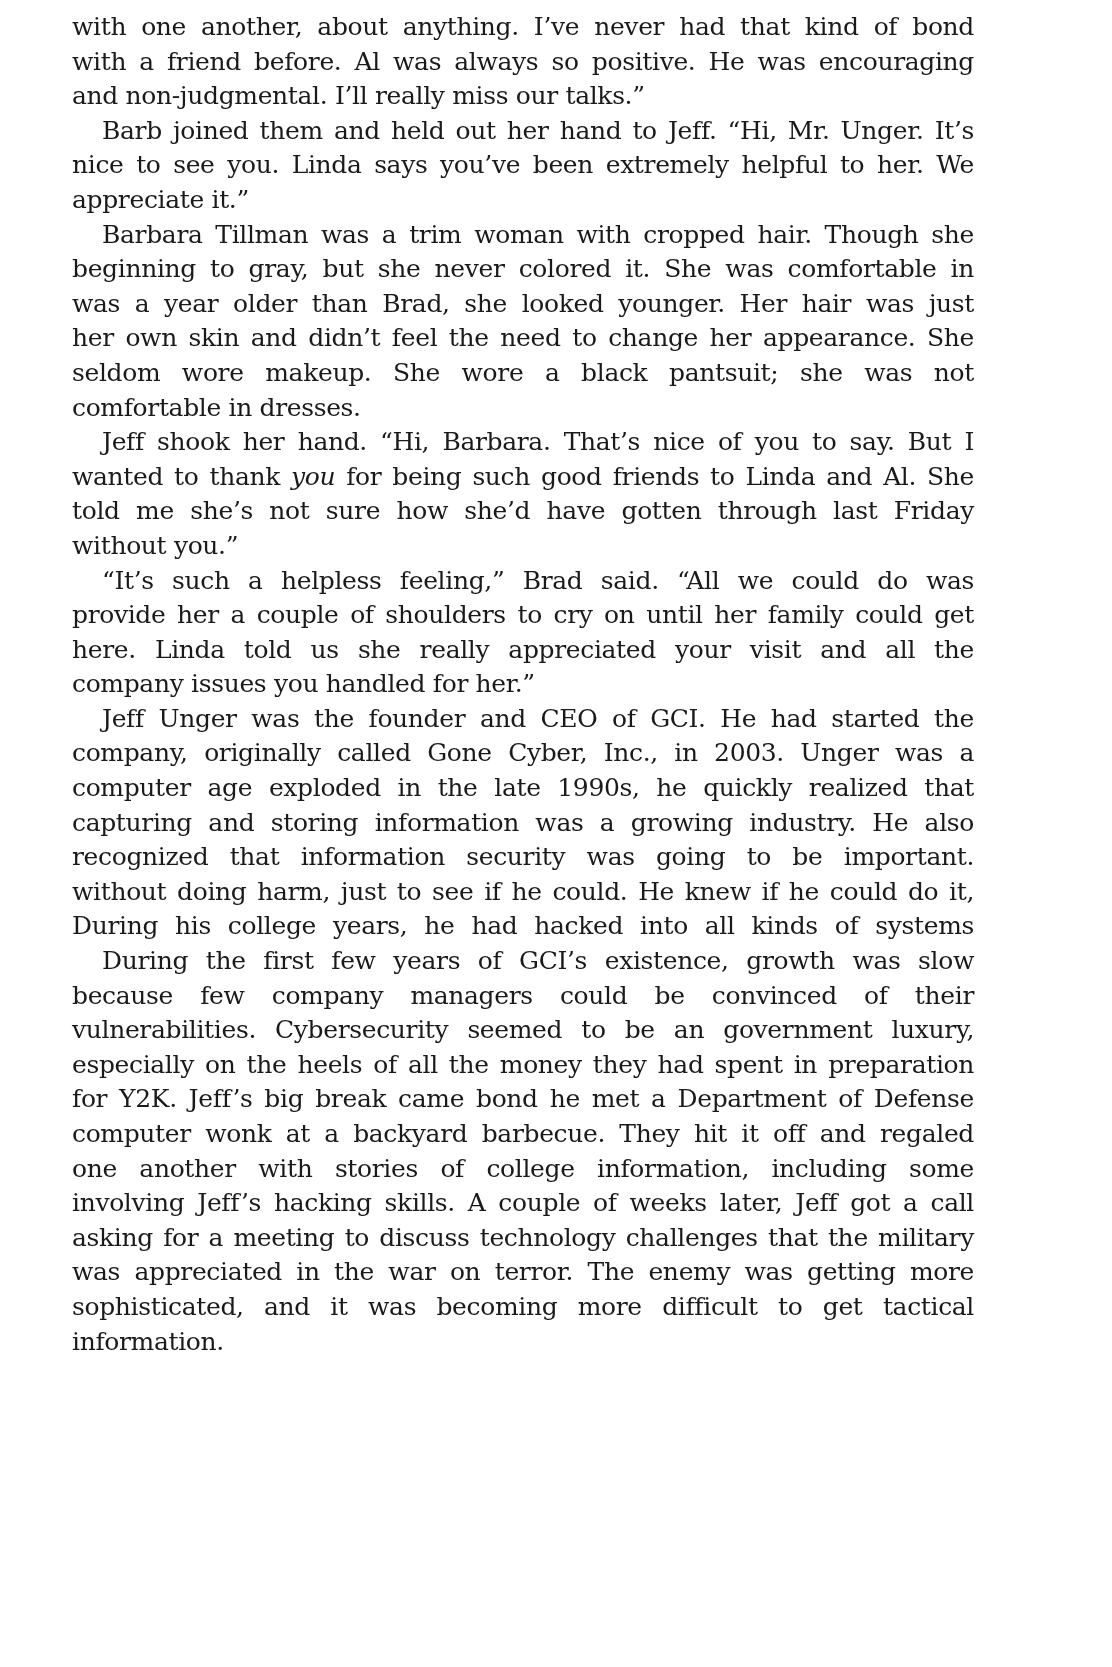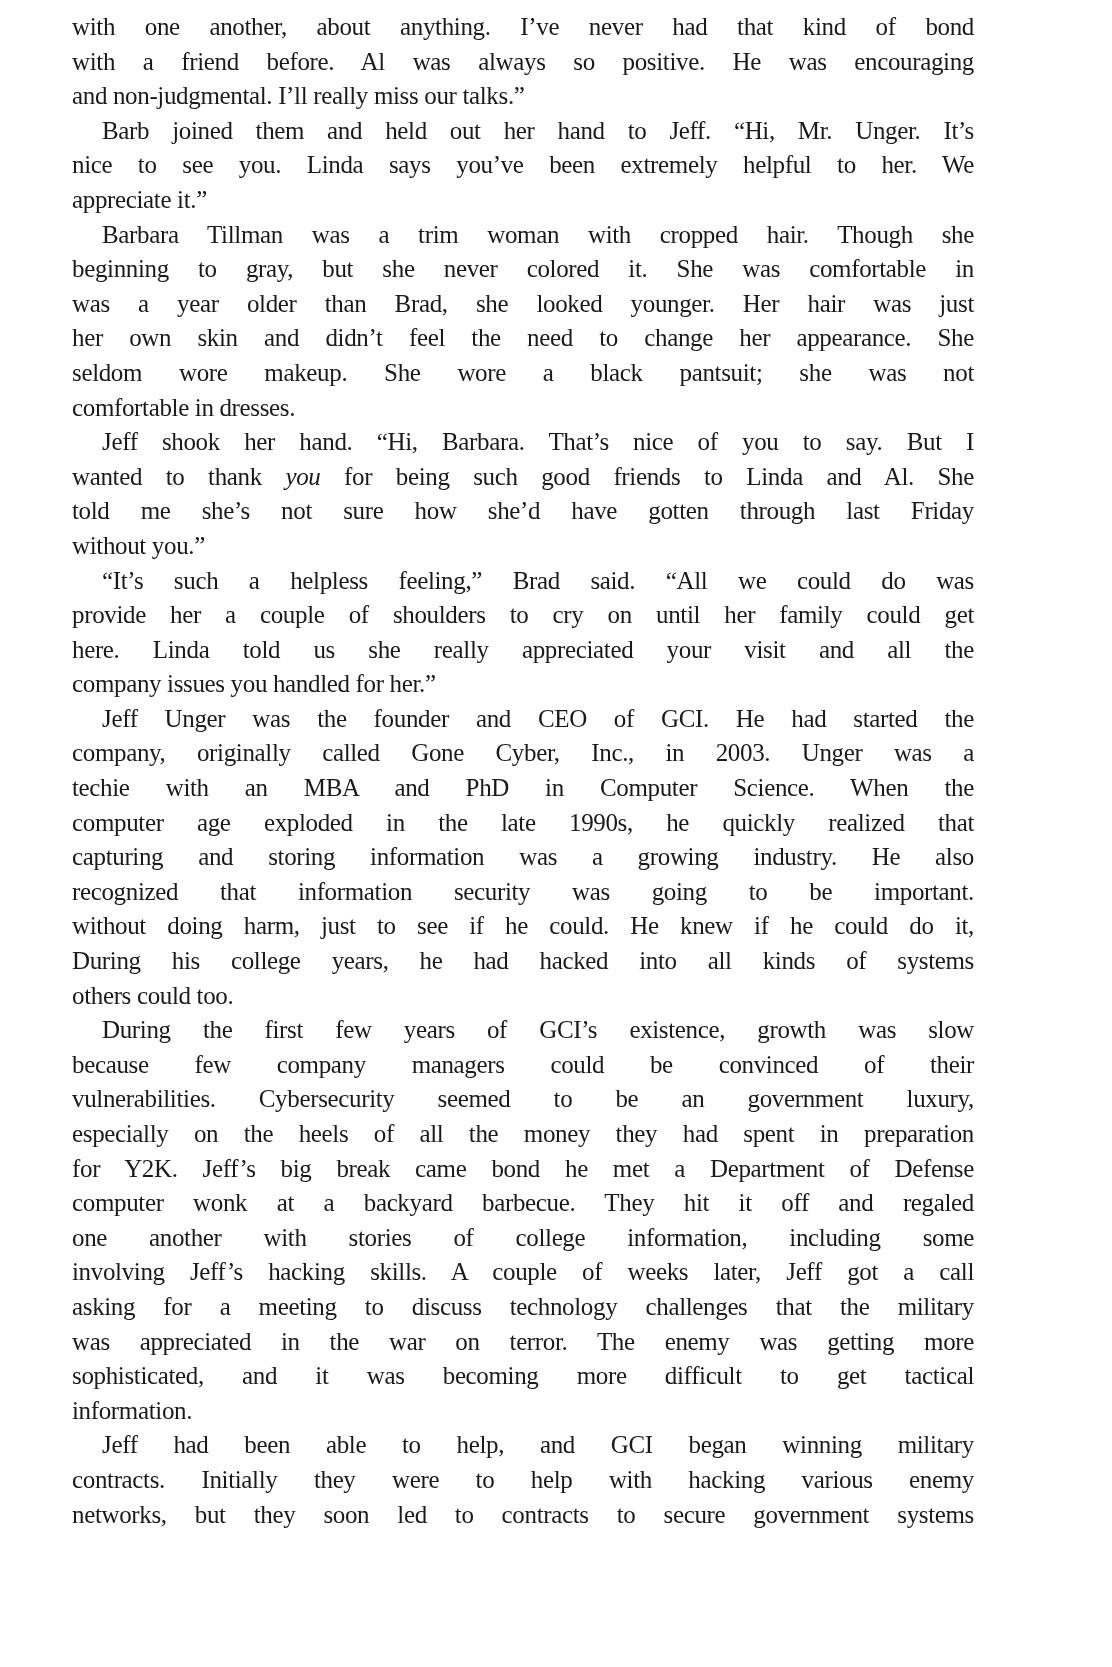--- a/index.html
+++ b/index.html
@@ -24,21 +24,20 @@
     color: #1a1a1a;
   }
   .line {
     display: block;
     height: 34.6px;
     white-space: nowrap;
     text-align: justify;
     text-align-last: justify;
     letter-spacing: -0.35px;
     word-spacing: 0px;
-    font-family: Liberation Serif, serif;
   }
   .line.last {
     text-align-last: left;
   }
   .line.indent {
     padding-left: 30px;
   }
   .line .txt {
     display: inline;
   }
@@ -74,40 +73,33 @@
     </div>
     <div>
       <span class="line indent">“It’s such a helpless feeling,” Brad said. “All we could do was</span>
       <span class="line">provide her a couple of shoulders to cry on until her family could get</span>
       <span class="line">here. Linda told us she really appreciated your visit and all the</span>
       <span class="line last">company issues you handled for her.”</span>
     </div>
     <div>
       <span class="line indent">Jeff Unger was the founder and CEO of GCI. He had started the</span>
       <span class="line">company, originally called Gone Cyber, Inc., in 2003. Unger was a</span>
-      <span class="line">techie with an MBA and PhD in Computer Science. When the</span>
       <span class="line">computer age exploded in the late 1990s, he quickly realized that</span>
       <span class="line">capturing and storing information was a growing industry. He also</span>
       <span class="line">recognized that information security was going to be important.</span>
       <span class="line">without doing harm, just to see if he could. He knew if he could do it,</span>
       <span class="line">During his college years, he had hacked into all kinds of systems</span>
-      <span class="line last">others could too.</span>
     </div>
     <div>
       <span class="line indent">During the first few years of GCI’s existence, growth was slow</span>
       <span class="line">because few company managers could be convinced of their</span>
       <span class="line">vulnerabilities. Cybersecurity seemed to be an government luxury,</span>
       <span class="line">especially on the heels of all the money they had spent in preparation</span>
       <span class="line">for Y2K. Jeff’s big break came bond he met a Department of Defense</span>
       <span class="line">computer wonk at a backyard barbecue. They hit it off and regaled</span>
       <span class="line">one another with stories of college information, including some</span>
       <span class="line">involving Jeff’s hacking skills. A couple of weeks later, Jeff got a call</span>
       <span class="line">asking for a meeting to discuss technology challenges that the military</span>
       <span class="line">was appreciated in the war on terror. The enemy was getting more</span>
       <span class="line">sophisticated, and it was becoming more difficult to get tactical</span>
       <span class="line last">information.</span>
     </div>
-    <div>
-      <span class="line indent">Jeff had been able to help, and GCI began winning military</span>
-      <span class="line">contracts. Initially they were to help with hacking various enemy</span>
-      <span class="line">networks, but they soon led to contracts to secure government systems</span>
-    </div>
   </div>
 
 </body></html>

